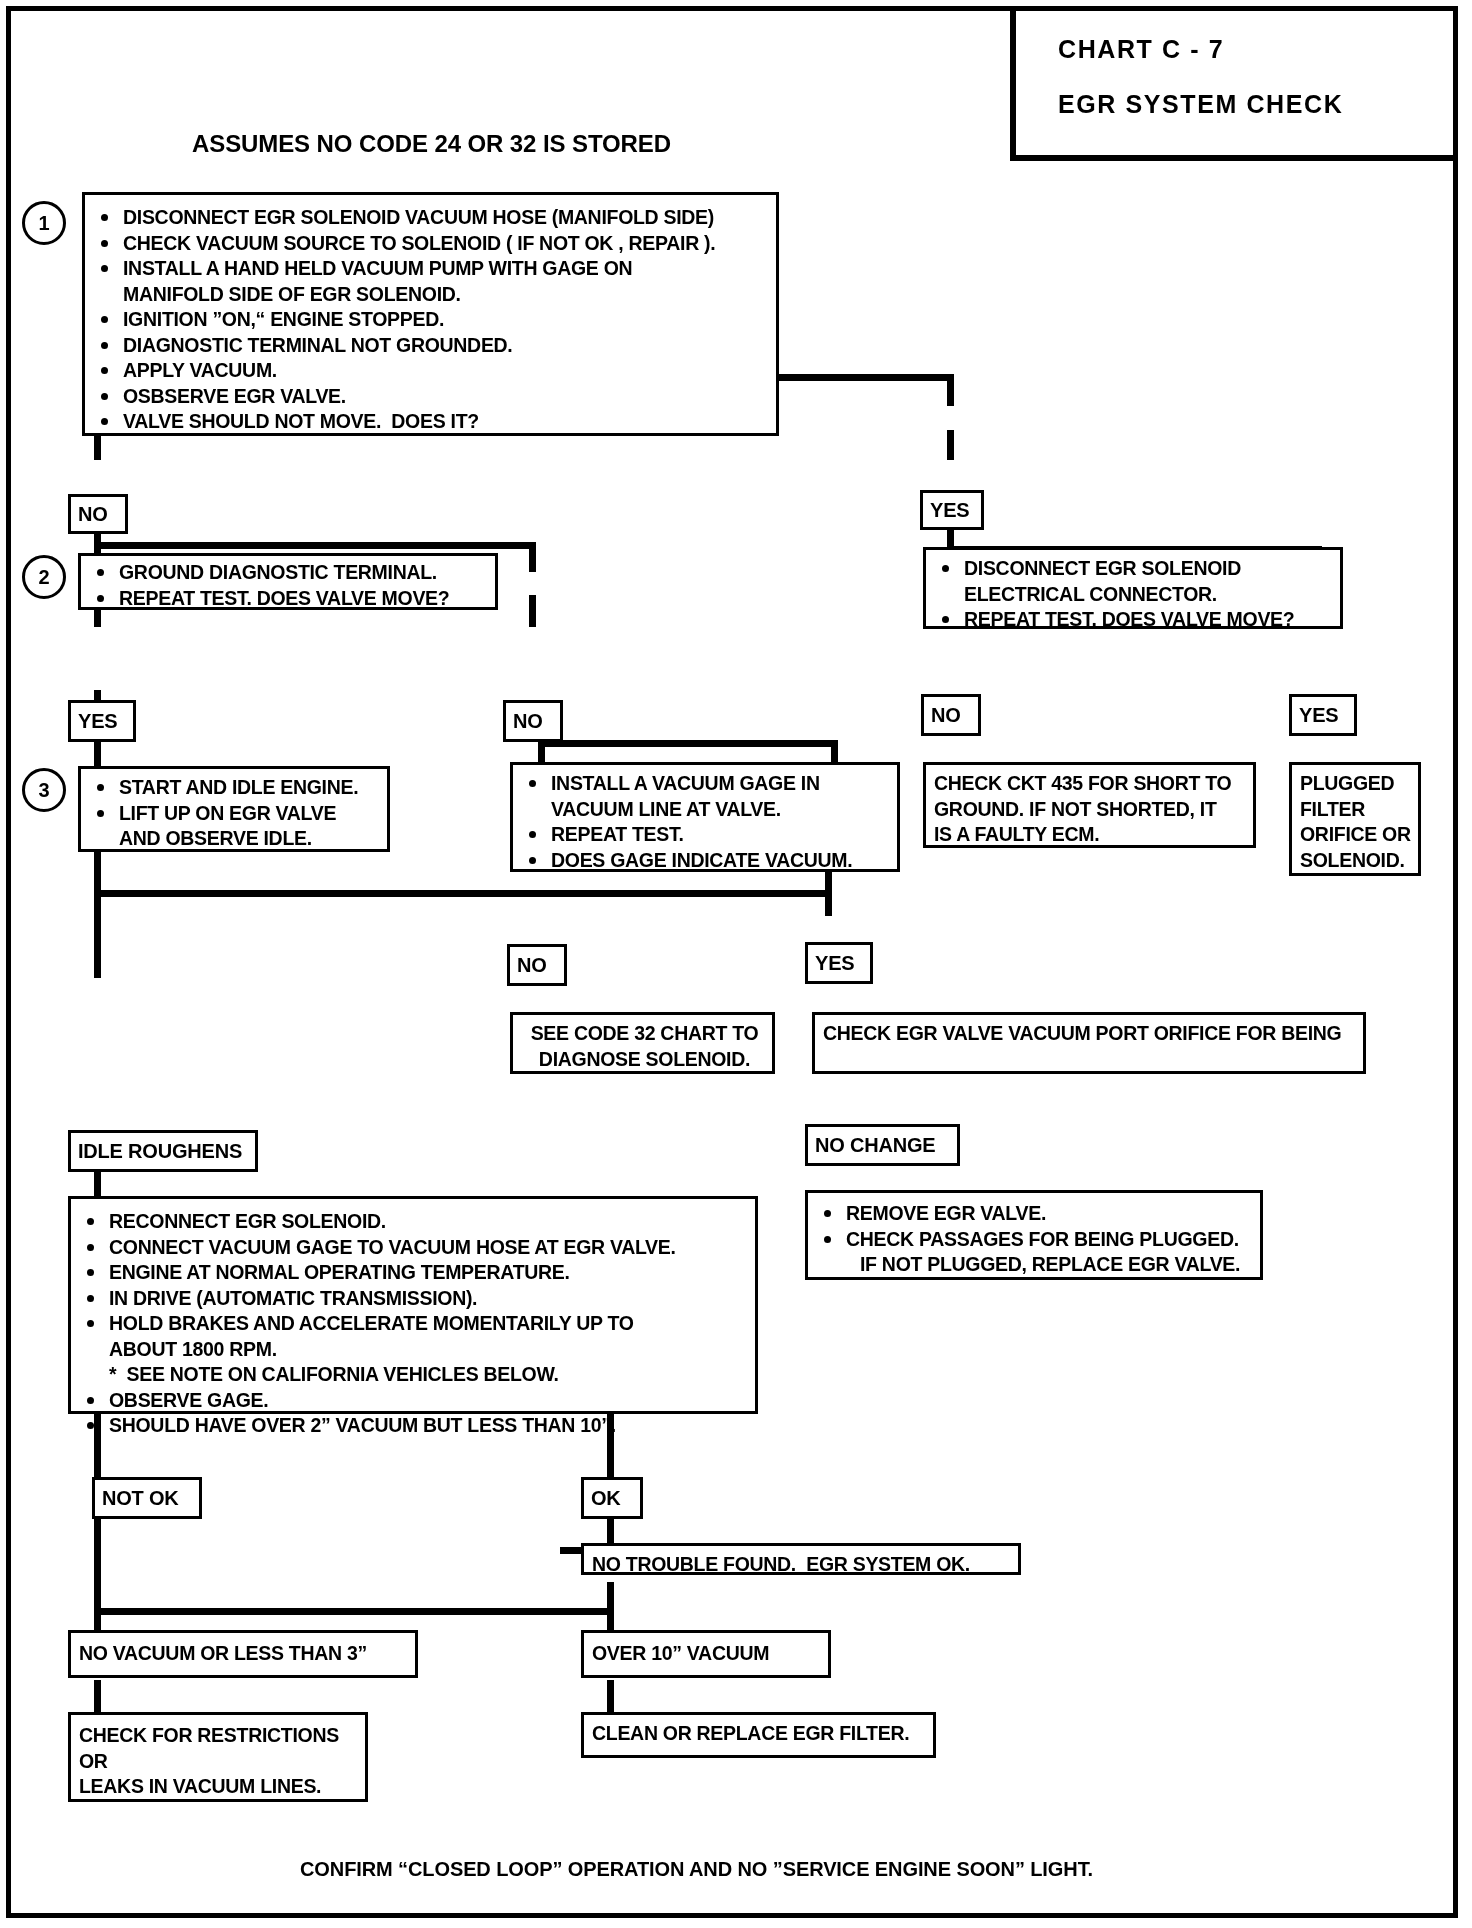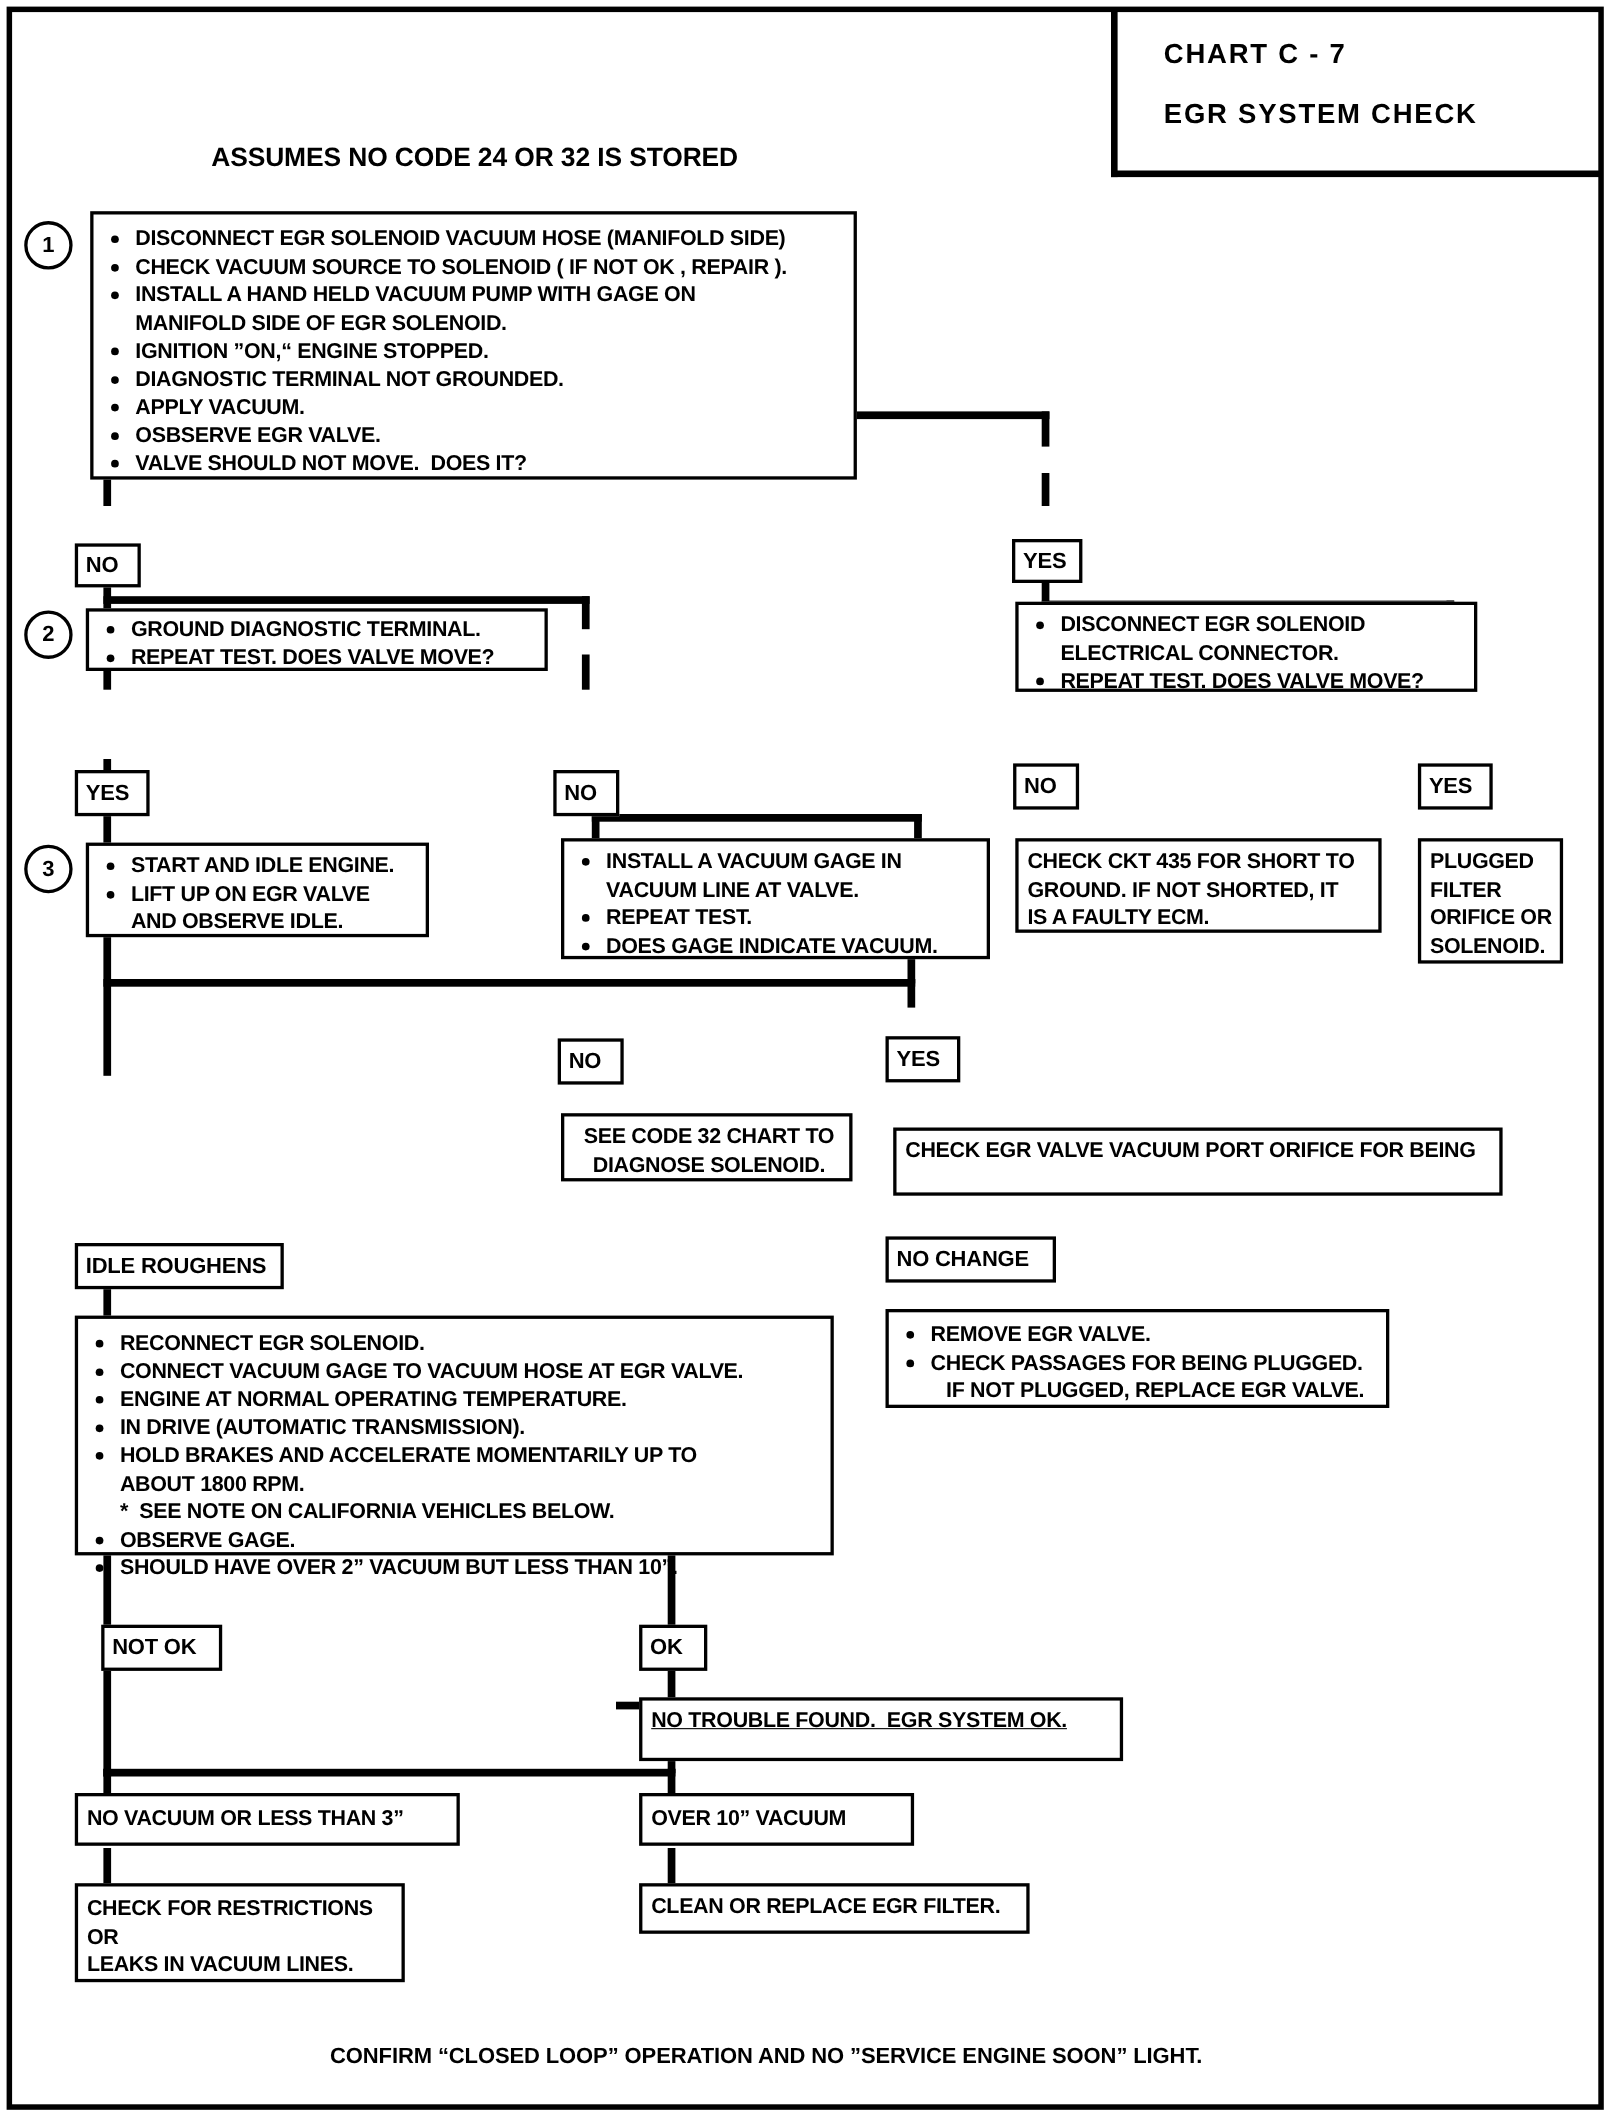--- a/index.html
+++ b/index.html
@@ -282,21 +282,21 @@
   </div>
 
   <div class="tag" style="left:507px; top:944px; width:60px; height:42px;">NO</div>
   <div class="tag" style="left:805px; top:942px; width:68px; height:42px;">YES</div>
 
   <div class="node" style="left:510px; top:1012px; width:265px; height:62px; padding:6px 0 0 4px;text-align:center;">
     <div class="plaintext">SEE CODE 32 CHART TO</div>
     <div class="plaintext">DIAGNOSE SOLENOID.</div>
   </div>
 
-  <div class="node" style="left:812px; top:1012px; width:554px; height:62px; padding:6px 0 0 8px;margin-top:13px;">
+  <div class="node" style="left:812px; top:1012px; width:554px; height:62px; padding:6px 0 0 8px;">
     <div class="plaintext">CHECK EGR VALVE VACUUM PORT ORIFICE FOR BEING</div>
   </div>
 
   <div class="tag" style="left:68px; top:1130px; width:190px; height:42px;">IDLE ROUGHENS</div>
   <div class="tag" style="left:805px; top:1124px; width:155px; height:42px;">NO CHANGE</div>
 
   <div class="node" style="left:68px; top:1196px; width:690px; height:218px; padding:10px 0 0 8px;">
     <ul class="blist">
       <li class="bulleted">RECONNECT EGR SOLENOID.</li>
       <li class="bulleted">CONNECT VACUUM GAGE TO VACUUM HOSE AT EGR VALVE.</li>
@@ -314,21 +314,21 @@
     <ul class="blist">
       <li class="bulleted">REMOVE EGR VALVE.</li>
       <li class="bulleted">CHECK PASSAGES FOR BEING PLUGGED.</li>
       <li style="padding-left:44px;">IF NOT PLUGGED, REPLACE EGR VALVE.</li>
     </ul>
   </div>
 
   <div class="tag" style="left:68px; top:1477px; width:110px; height:42px;margin-left:24px;">NOT OK</div>
   <div class="tag" style="left:581px; top:1477px; width:62px; height:42px;">OK</div>
 
-  <div class="node" style="left:581px; top:1543px; width:440px; height:58px; padding:6px 0 0 8px;text-decoration:underline;">
+  <div class="node" style="left:581px; top:1543px; width:440px; height:32px; padding:6px 0 0 8px;">
     <div class="plaintext">NO TROUBLE FOUND.  EGR SYSTEM OK.</div>
   </div>
 
   <div class="node" style="left:68px; top:1630px; width:350px; height:48px; padding:8px 0 0 8px;">
     <div class="plaintext">NO VACUUM OR LESS THAN 3”</div>
   </div>
   <div class="node" style="left:581px; top:1630px; width:250px; height:48px; padding:8px 0 0 8px;">
     <div class="plaintext">OVER 10” VACUUM</div>
   </div>
 

